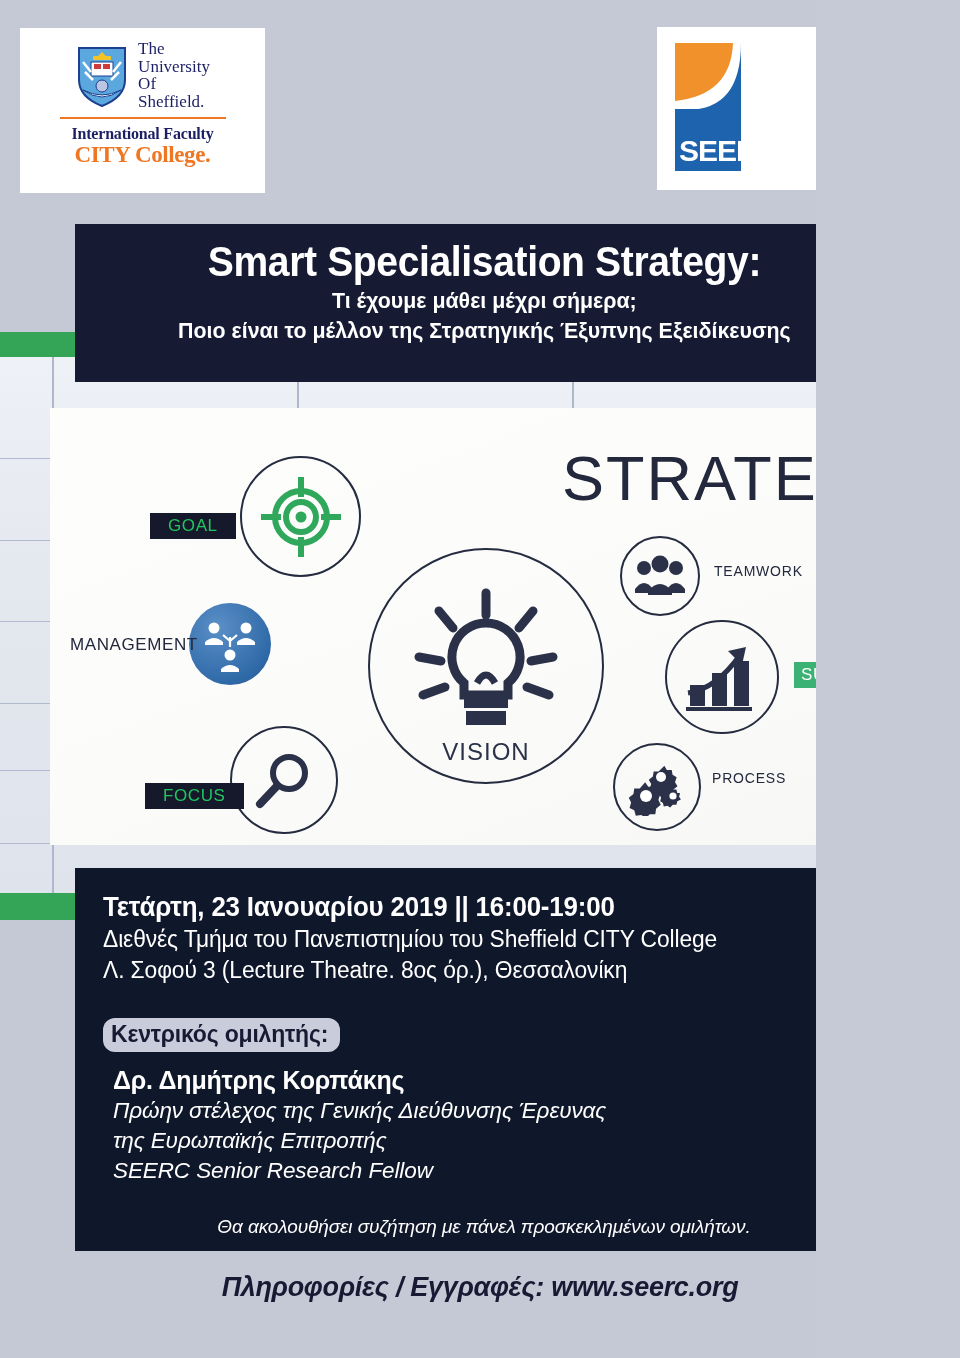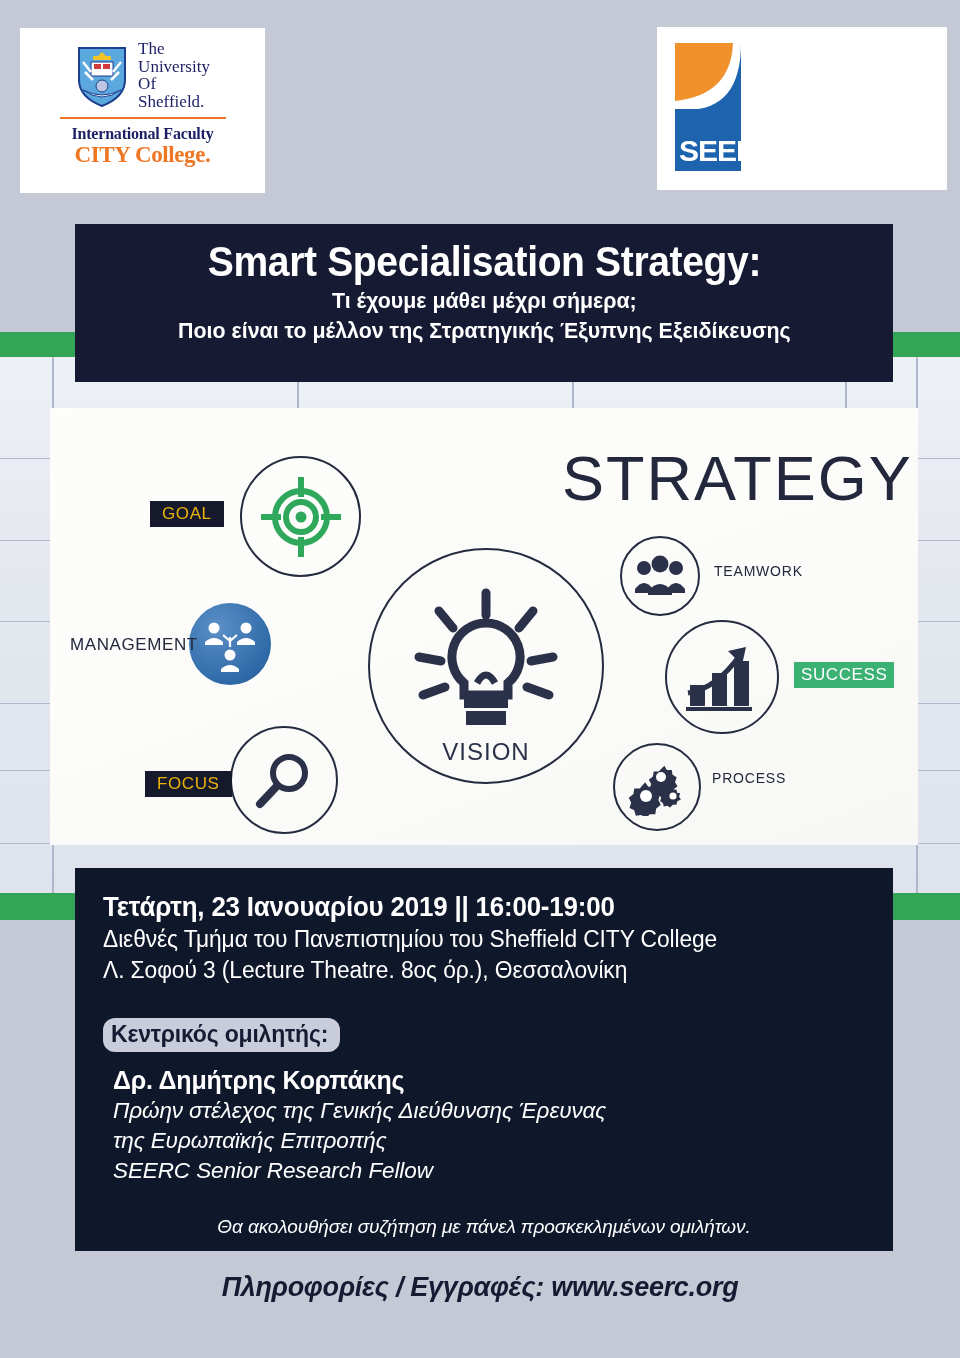--- a/index.html
+++ b/index.html
@@ -3,21 +3,21 @@
 <meta charset="utf-8">
 <style>
   html,body{margin:0;padding:0;}
   body{
     width:960px;height:1358px;
     background:#c6cad6;
     font-family:"Liberation Sans", sans-serif;
     overflow:hidden;
     position:relative;
   }
-  .poster{position:absolute;inset:0;width:960px;height:1358px;overflow:hidden;}
+  .poster{position:absolute;inset:0;width:816px;height:1358px;overflow:hidden;}
 
   
   .bg{position:absolute;inset:0;background:#c5c9d5;}
   .bg-lower{
     position:absolute;left:0;top:356px;width:960px;height:540px;
     background:linear-gradient(180deg,#eef1f6 0%,#e3e7ee 45%,#dfe3ec 100%);
   }
   .hline{position:absolute;height:1px;background:#b1bace;left:0;width:960px;}
   .vline{position:absolute;width:2px;background:#aeb7cb;}
   .green-band{position:absolute;left:0;width:960px;background:#34a557;}
@@ -90,21 +90,21 @@
     font-family:"Liberation Sans", sans-serif;
   }
   .circ{
     position:absolute;border-radius:50%;border:2.5px solid #262c40;
     background:transparent;display:flex;align-items:center;justify-content:center;
   }
   .lbl{
     position:absolute;font-size:17px;letter-spacing:0.6px;color:#23283c;
     font-family:"Liberation Sans", sans-serif;white-space:nowrap;
   }
-  .lbl.inv{background:#15192b;color:#eab308;padding:3px 12px;}
+  .lbl.inv{background:#15192b;color:#22c55e;padding:3px 18px;margin-top:12px;}
   .lbl.grn{background:#3bb273;color:#ffffff;padding:3px 7px;}
   .lbl.sm{font-size:14px;letter-spacing:0.8px;}
 
   
   .c-goal{left:190px;top:48px;width:117px;height:117px;}
   .c-mgmt{left:139px;top:195px;width:82px;height:82px;border:none;
           background:radial-gradient(circle at 35% 30%,#5b8fc7 0%,#2f6aa8 70%,#27598f 100%);}
   .c-focus{left:180px;top:318px;width:104px;height:104px;}
   .c-vision{left:318px;top:140px;width:232px;height:232px;}
   .c-team{left:570px;top:128px;width:76px;height:76px;}

